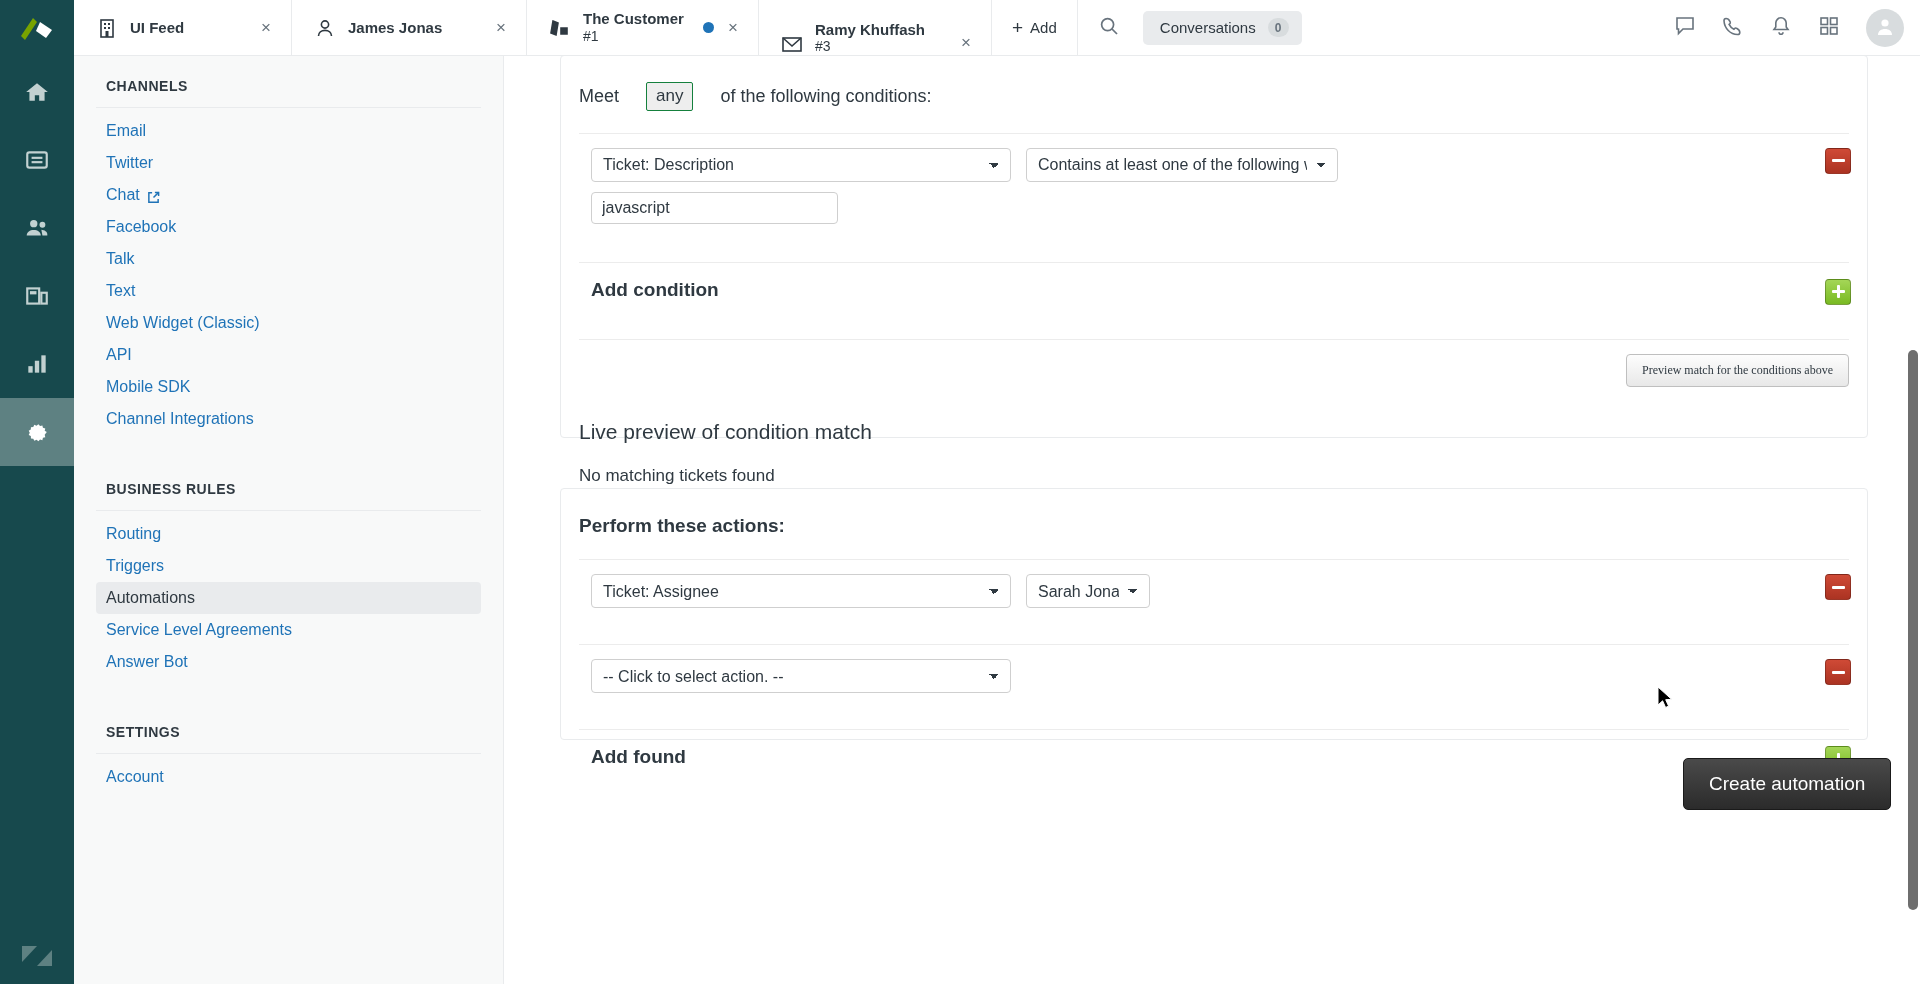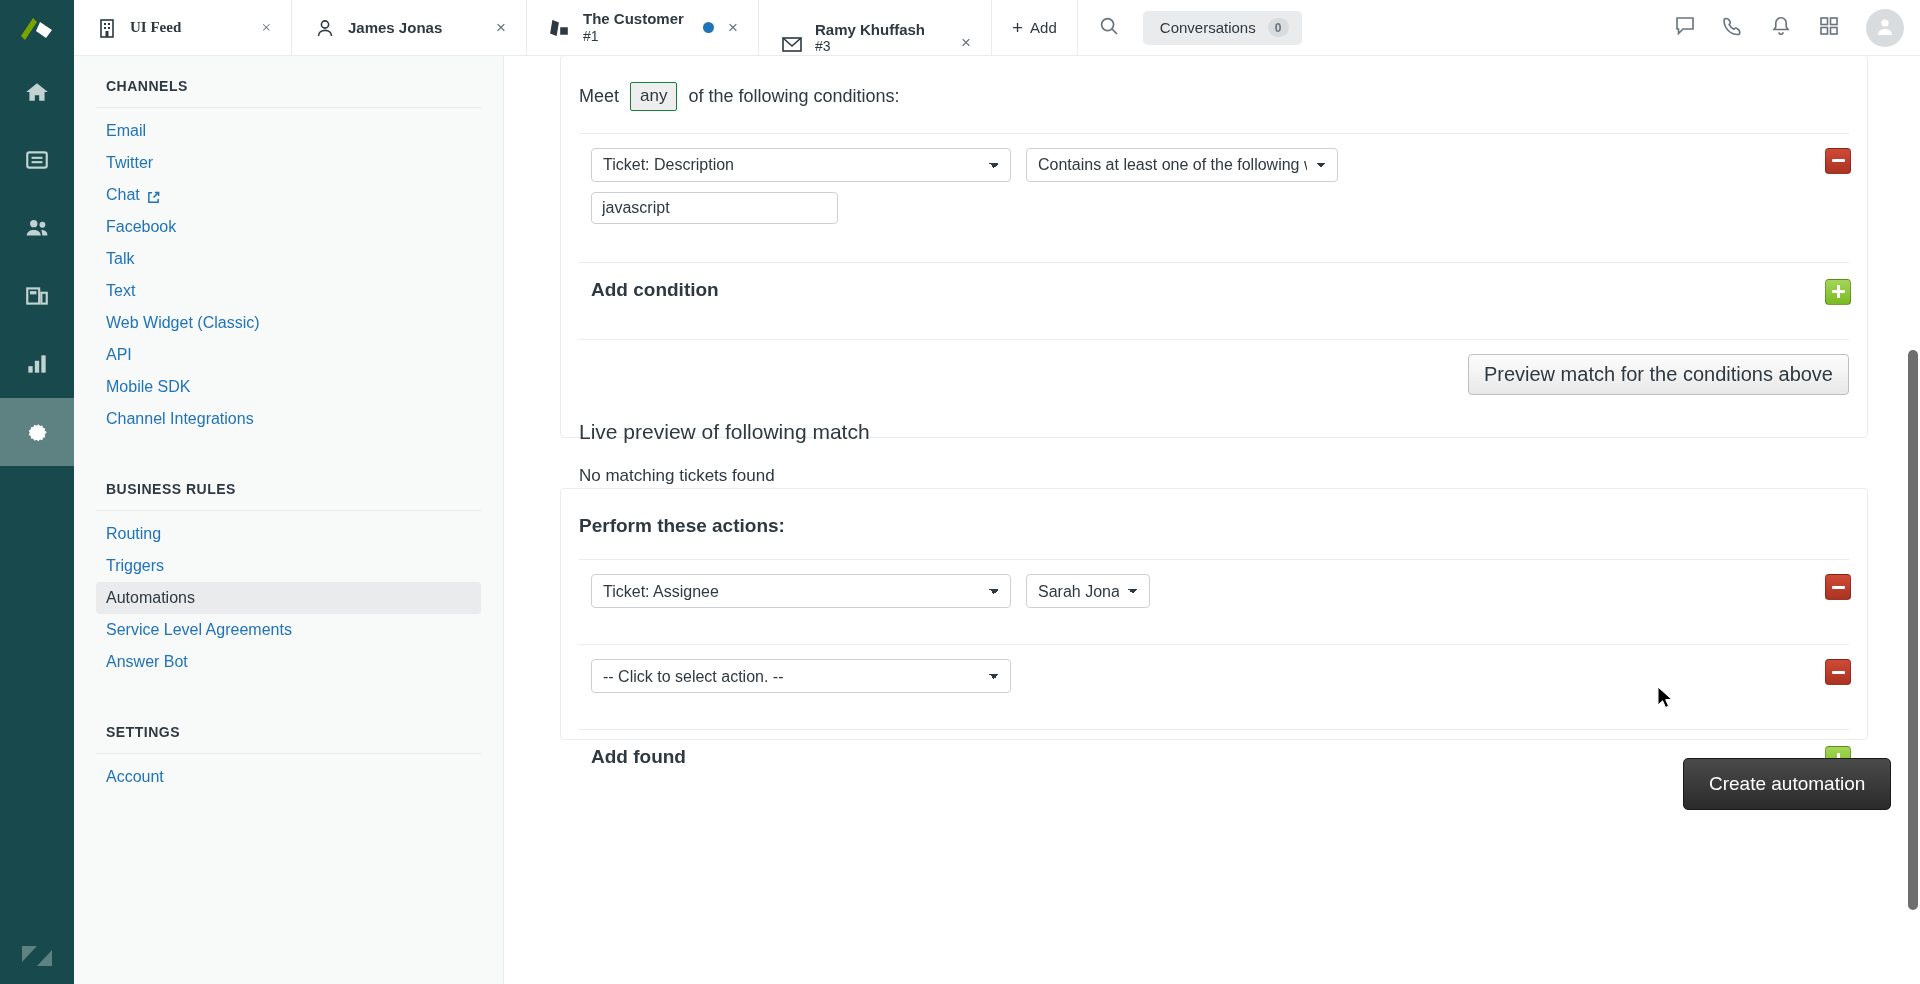--- a/index.html
+++ b/index.html
@@ -40,21 +40,21 @@
     border-right: 1px solid #e9ebed;
     cursor: pointer; position: relative;
   }
   .tab .tab-ico { flex: 0 0 auto; display:flex; align-items:center; justify-content:center; width:22px; height:22px; }
   .tab .tab-ico svg { stroke:#2f3941; fill:none; stroke-width:1.6; }
   .tab .tab-text { display:flex; flex-direction:column; justify-content:center; line-height:1.18; }
   .tab .tab-title { font-size: 15px; font-weight: 700; color: #2f3941; white-space: nowrap; }
   .tab .tab-sub { font-size: 14px; color: #2f3941; }
   .tab .tab-dot { width: 11px; height: 11px; border-radius: 50%; background: #1f73b7; flex:0 0 auto; }
   .tab .tab-close { font-size: 17px; color: #68737d; line-height:1; padding:4px 2px; cursor:pointer; }
-  .tab.t1 { width: 218px; font-family: Liberation Serif, serif; }
+  .tab.t1 { width: 218px; }
   .tab.t2 { width: 235px; }
   .tab.t3 { width: 232px; }
   .tab.t4 { width: 233px; align-items: flex-end; }
 
   .addbtn {
     display:flex; align-items:center; gap:7px; padding: 0 20px;
     font-size: 15px; color:#2f3941; cursor:pointer; border-right:1px solid #e9ebed;
   }
   .addbtn .plus { font-size:19px; font-weight:400; line-height:1; }
   .searchbtn { display:flex; align-items:center; justify-content:center; width:62px; cursor:pointer; }
@@ -111,21 +111,21 @@
     background:#ffffff; overflow:hidden;
   }
   .card {
     position:absolute; left:55px; width: 1308px;
     background:#fff; border:1px solid #e9ebed; border-radius:4px;
   }
   #card-conditions { top: -1px; height: 383px; }
   #card-actions   { top: 432px; height: 252px; }
 
   .meet-line {
-    display:flex; align-items:center; gap:11px;
+    display:flex; align-items:center; gap:27px;
     font-size:18px; color:#2f3941; padding: 26px 18px 0 18px;
   }
   .meet-box {
     border:1px solid #15803d; background:#eeeeee; border-radius:2px;
     font-size:17px; color:#2f3941; padding: 2px 9px; line-height:1.35;
   }
   .row-sep { height:1px; background:#ececec; margin: 22px 18px 0 18px; }
 
   .cond-row { position:relative; padding: 14px 18px 16px 30px; }
   .act-row  { position:relative; padding: 14px 18px 14px 30px; }
@@ -167,21 +167,21 @@
 
   .add-row {
     position:relative; padding: 16px 18px 16px 30px;
     font-size: 19px; font-weight: 700; color:#2f3941; cursor:pointer;
   }
   .add-row .btn-mini { top: 16px; }
 
   .preview-bar { position:relative; padding: 14px 18px 16px 18px; height: 64px; }
   .btn-preview {
     position:absolute; right: 18px; top: 14px;
-    font-family:Liberation Sans, sans-serif; font-size: 20px; color:#2f3941;
+    font-family:Liberation Serif, serif; font-size: 12px; color:#2f3941;
     background: linear-gradient(#fdfdfd, #e8e8e8);
     border:1px solid #bfbfbf; border-radius:4px;
     padding: 8px 15px; cursor:pointer;
   }
   .live-title { font-size: 21px; color:#2f3941; padding: 16px 18px 0 18px; }
   .live-empty { font-size: 17px; color:#2f3941; padding: 22px 18px 0 18px; }
 
   .actions-title { font-size: 19px; font-weight:700; color:#2f3941; padding: 26px 18px 0 18px; }
 
   .btn-create {
@@ -491,21 +491,21 @@
         <span class="glyph-v"></span>
       </div>
     </div>
 
     <div class="row-sep"></div>
 
     <div class="preview-bar">
       <button class="btn-preview">Preview match for the conditions above</button>
     </div>
 
-    <div class="live-title">Live preview of following match</div>
+    <div class="live-title">Live preview of condition match</div>
     <div class="live-empty">No matching tickets found</div>
   </div>
 
   <div class="card" id="card-actions">
 
     <div class="actions-title">Perform these actions:</div>
 
     <div class="row-sep"></div>
 
     <div class="act-row">

